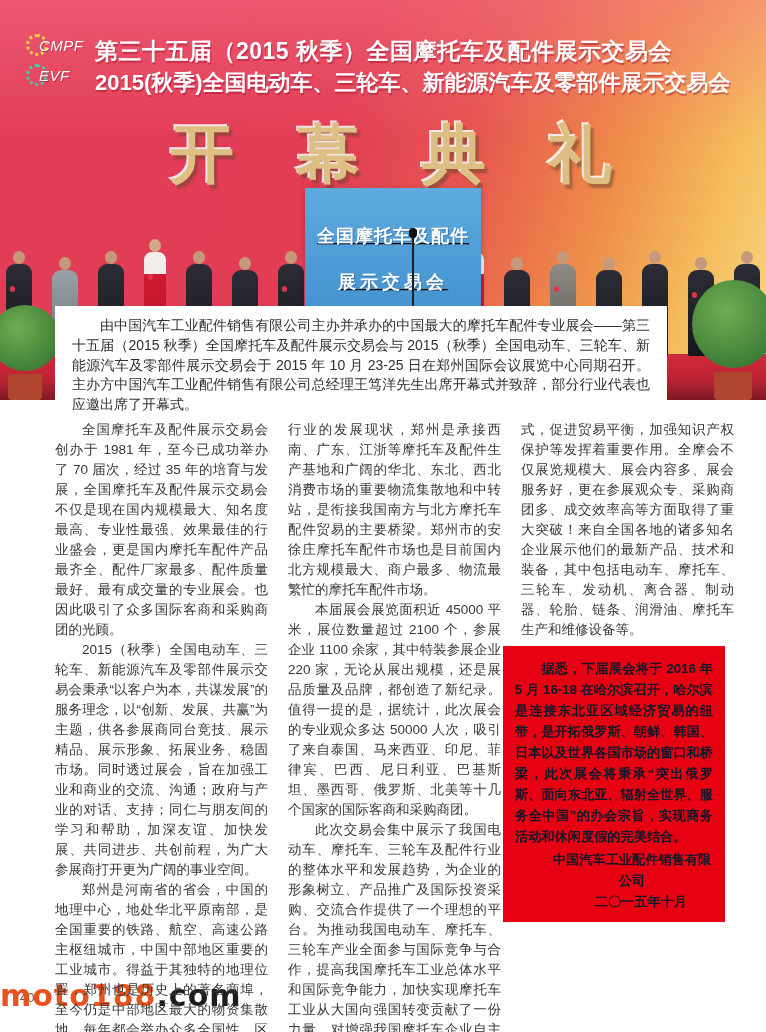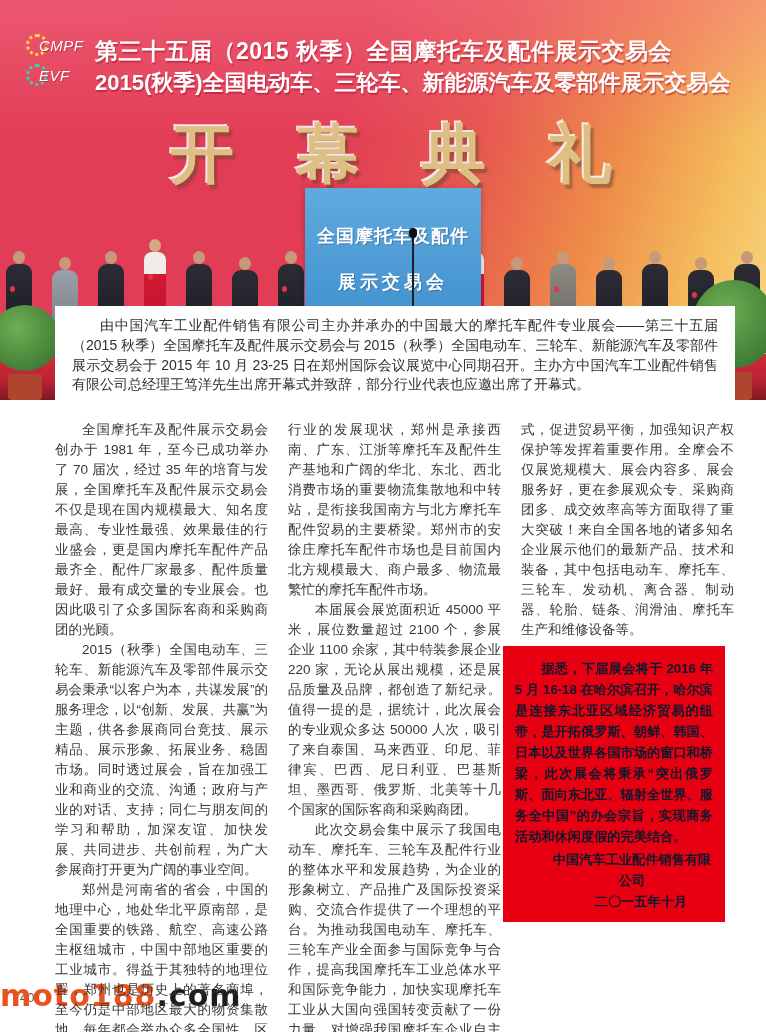--- a/index.html
+++ b/index.html
@@ -80,21 +80,21 @@
   .people i:nth-child(4)::before,.people i:nth-child(11)::before{background:#d5a886;left:5px;}
   .people i:nth-child(3n+1)::after{
     content:"";position:absolute;top:22px;left:4px;width:5px;height:6px;border-radius:50%;
     background:#e3344a;
   }
 
   
   .banner{
     position:absolute;left:305px;top:188px;width:176px;height:172px;z-index:3;
     background:linear-gradient(180deg,#5fabde 0%,#4a98d3 55%,#3f8cc8 100%);
-    box-shadow:0 2px 6px rgba(0,0,0,.25);text-align:center;
+    box-shadow:0 2px 6px rgba(0,0,0,.25);text-align:center;text-decoration:underline;
   }
   .banner .bl1{margin-top:36px;font-size:18px;font-weight:bold;color:#fff;letter-spacing:1px;
     text-shadow:1px 1px 0 rgba(20,60,110,.4);}
   .banner .bl2{margin-top:22px;font-size:18px;font-weight:bold;color:#fff;letter-spacing:4px;
     text-shadow:1px 1px 0 rgba(20,60,110,.4);}
 
   
   .mic{position:absolute;left:412px;top:236px;width:2px;height:122px;background:#1d1d22;z-index:4;}
   .mic::before{content:"";position:absolute;top:-8px;left:-3px;width:8px;height:10px;border-radius:4px;background:#111;}
   .mic::after{content:"";position:absolute;bottom:-2px;left:-8px;width:18px;height:3px;background:#15151a;}
@@ -112,21 +112,21 @@
   .pot{position:absolute;background:#b0452f;border-radius:2px 2px 4px 4px;}
   .plant.left{left:-10px;bottom:0;width:80px;height:95px;}
   .plant.left .leaf{left:0;top:0;width:70px;height:66px;}
   .plant.left .pot{left:18px;bottom:0;width:34px;height:26px;}
   .plant.right{right:-12px;bottom:0;width:92px;height:120px;}
   .plant.right .leaf{left:6px;top:0;width:84px;height:88px;}
   .plant.right .pot{left:28px;bottom:0;width:38px;height:28px;}
 
   
   .intro-box{
-    position:absolute;left:55px;top:306px;width:680px;height:110px;z-index:6;
+    position:absolute;left:55px;top:306px;width:612px;height:110px;z-index:6;
     background:#ffffff;box-sizing:border-box;padding:10px 17px 6px;overflow:hidden;
   }
   .intro-box p{
     margin:0;font-size:14px;line-height:19.8px;color:#2f2f2f;text-align:justify;text-indent:2em;
   }
 
   
   .columns{
     position:absolute;left:55px;top:420px;width:679px;display:flex;gap:20px;z-index:1;
   }

